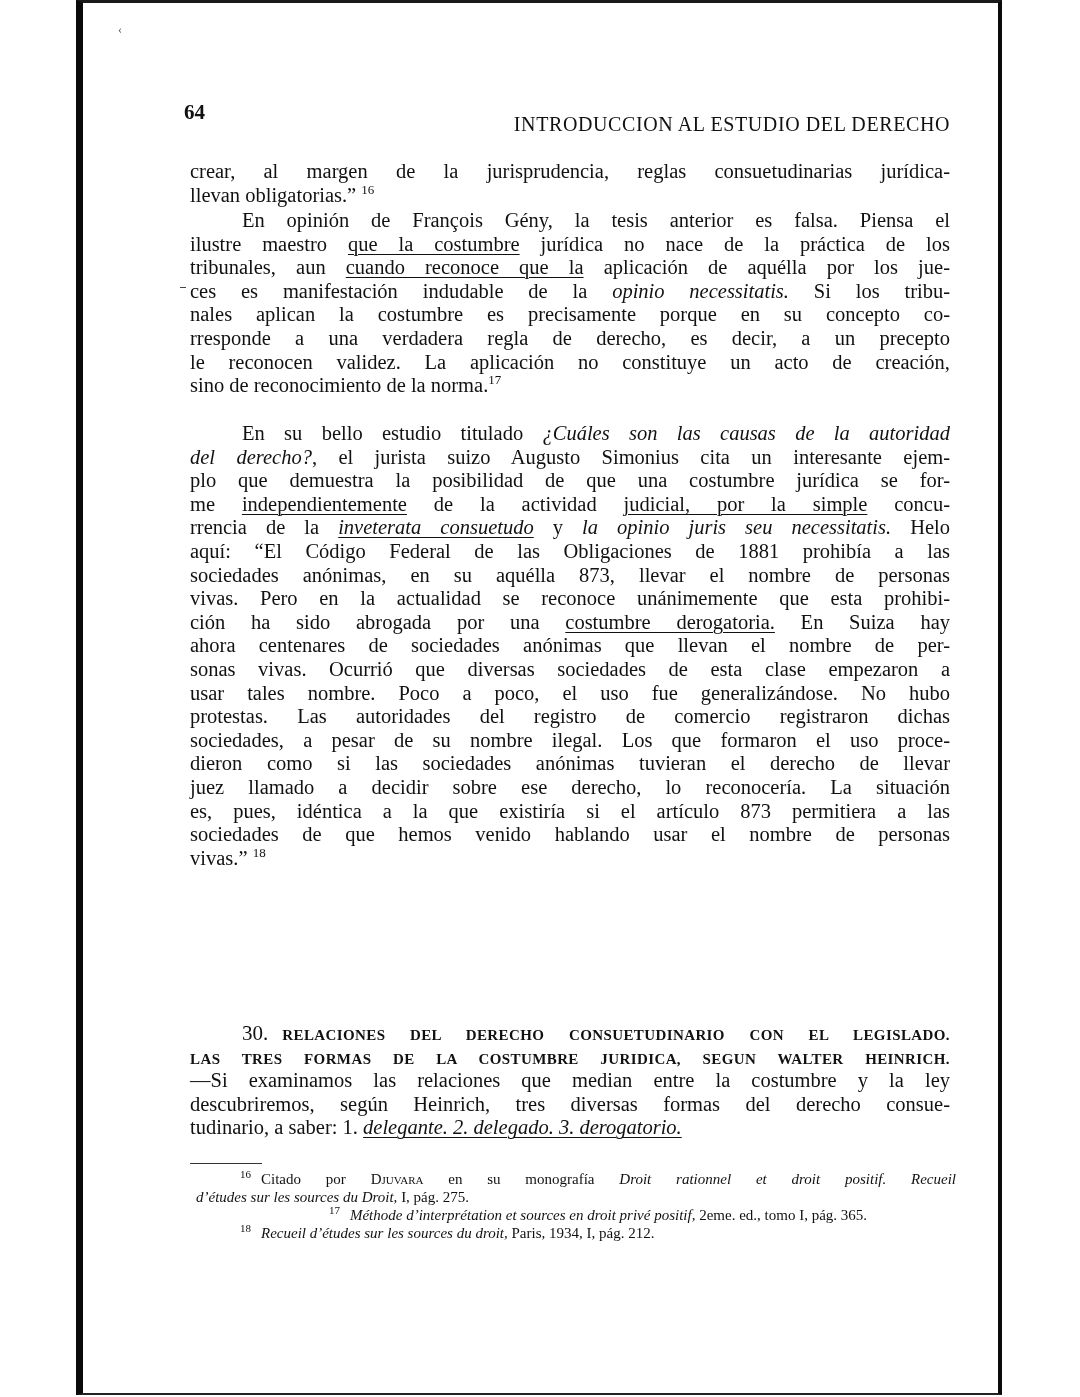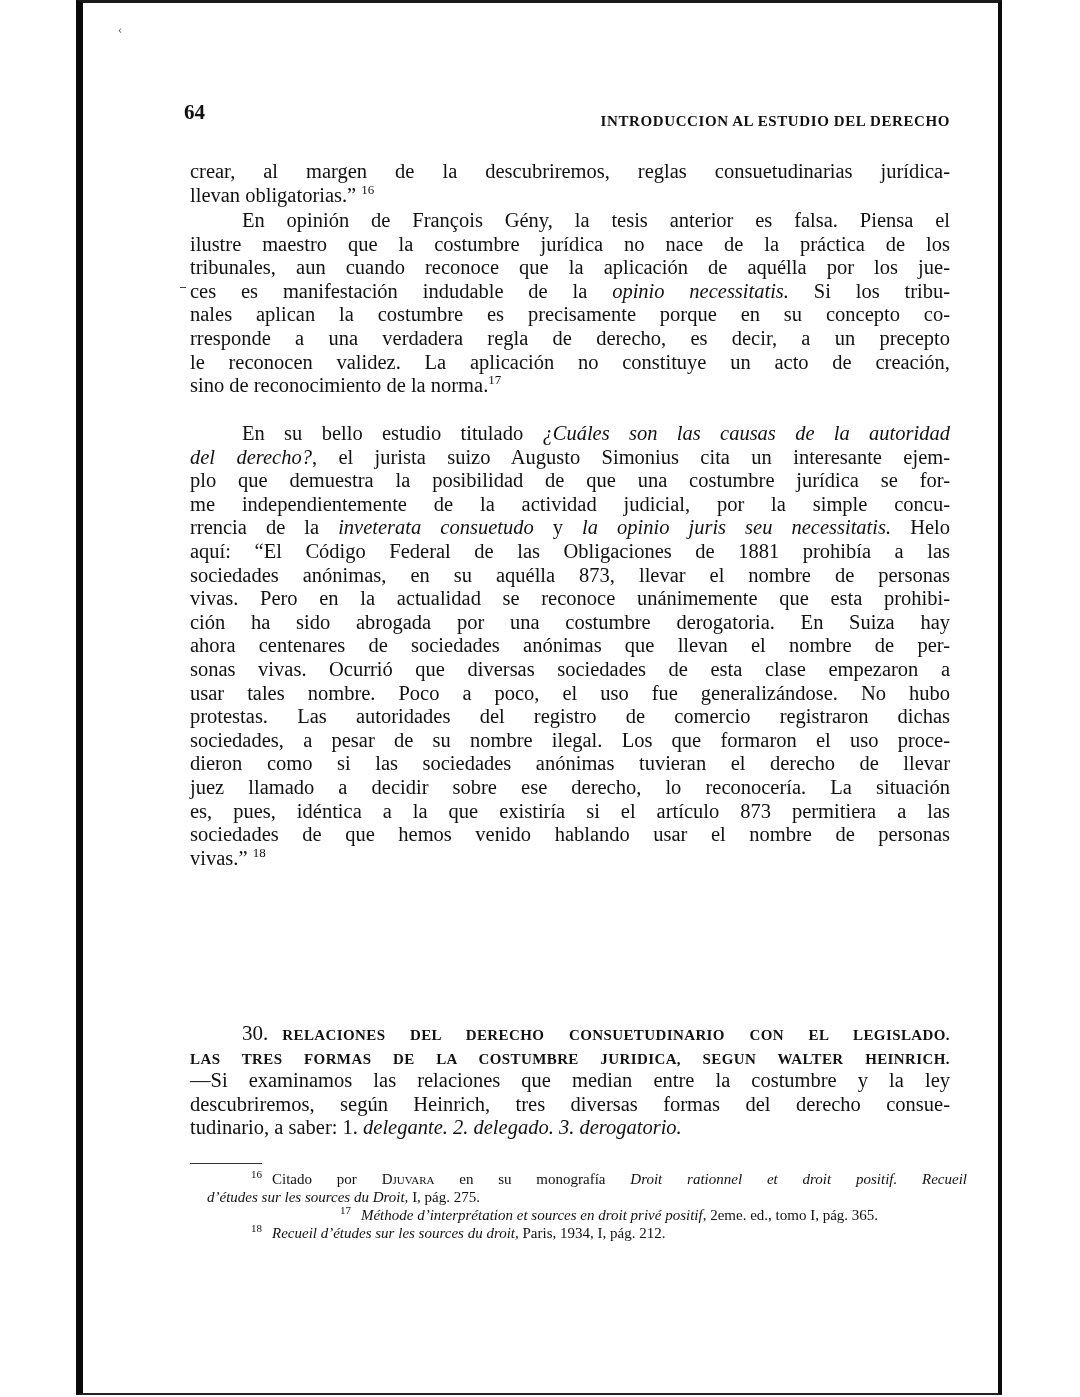--- a/index.html
+++ b/index.html
@@ -38,22 +38,22 @@
       position: absolute;
       left: 184px;
       top: 100px;
       font-size: 21px;
       font-weight: bold;
     }
     .running-head {
       position: absolute;
       right: 130px;
       top: 113px;
-      font-size: 15px;
-      font-weight: bold;
+      font-size: 20px;
+      font-weight: normal;
       letter-spacing: 0.6px;
     }
     .text-block {
       position: absolute;
       left: 190px;
       width: 760px;
       font-size: 20.5px;
       line-height: 23.6px;
       text-align: justify;
     }
@@ -71,20 +71,21 @@
     }
     .sup {
       font-size: 13px;
       vertical-align: super;
       line-height: 0;
     }
     .it {
       font-style: italic;
     }
     .ul {
+      text-decoration: underline;
       text-decoration-thickness: 1px;
       text-underline-offset: 3px;
     }
     .section {
       position: absolute;
       left: 190px;
       top: 1016px;
       width: 760px;
       font-size: 20.5px;
       line-height: 34px;
@@ -102,21 +103,21 @@
     .footnote-rule {
       position: absolute;
       left: 190px;
       top: 1163px;
       width: 72px;
       height: 0;
       border-top: 1.5px solid #333;
     }
     .footnotes {
       position: absolute;
-      left: 207px;
+      left: 196px;
       top: 1170px;
       width: 760px;
       font-size: 15px;
       line-height: 18px;
     }
     .fn-line {
       display: block;
       white-space: nowrap;
     }
     .fn-first {
@@ -144,21 +145,21 @@
 <body>
 
 <div class="page-frame"></div>
 <span class="corner-mark">‹</span>
 <span class="margin-mark"></span>
 
 <div class="page-number">64</div>
 <div class="running-head">INTRODUCCION AL ESTUDIO DEL DERECHO</div>
 
 <div class="text-block" style="top:160px;">
-  <span class="line">crear, al margen de la descubriremos, reglas consuetudinarias jurídica-</span>
+  <span class="line">crear, al margen de la jurisprudencia, reglas consuetudinarias jurídica-</span>
   <span class="line last"><span>llevan obligatorias.”</span> <span class="sup">16</span></span>
 </div>
 
 <div class="text-block" style="top:209px;">
   <span class="line indent">En opinión de François Gény, la tesis anterior es falsa. Piensa el</span>
   <span class="line"><span>ilustre maestro </span><span class="ul">que la costumbre</span><span> jurídica no nace de la práctica de los</span></span>
   <span class="line"><span>tribunales, aun </span><span class="ul">cuando reconoce que la</span><span> aplicación de aquélla por los jue-</span></span>
   <span class="line"><span>ces es manifestación indudable de la </span><span class="it">opinio necessitatis.</span><span> Si los tribu-</span></span>
   <span class="line">nales aplican la costumbre es precisamente porque en su concepto co-</span>
   <span class="line">rresponde a una verdadera regla de derecho, es decir, a un precepto</span>

